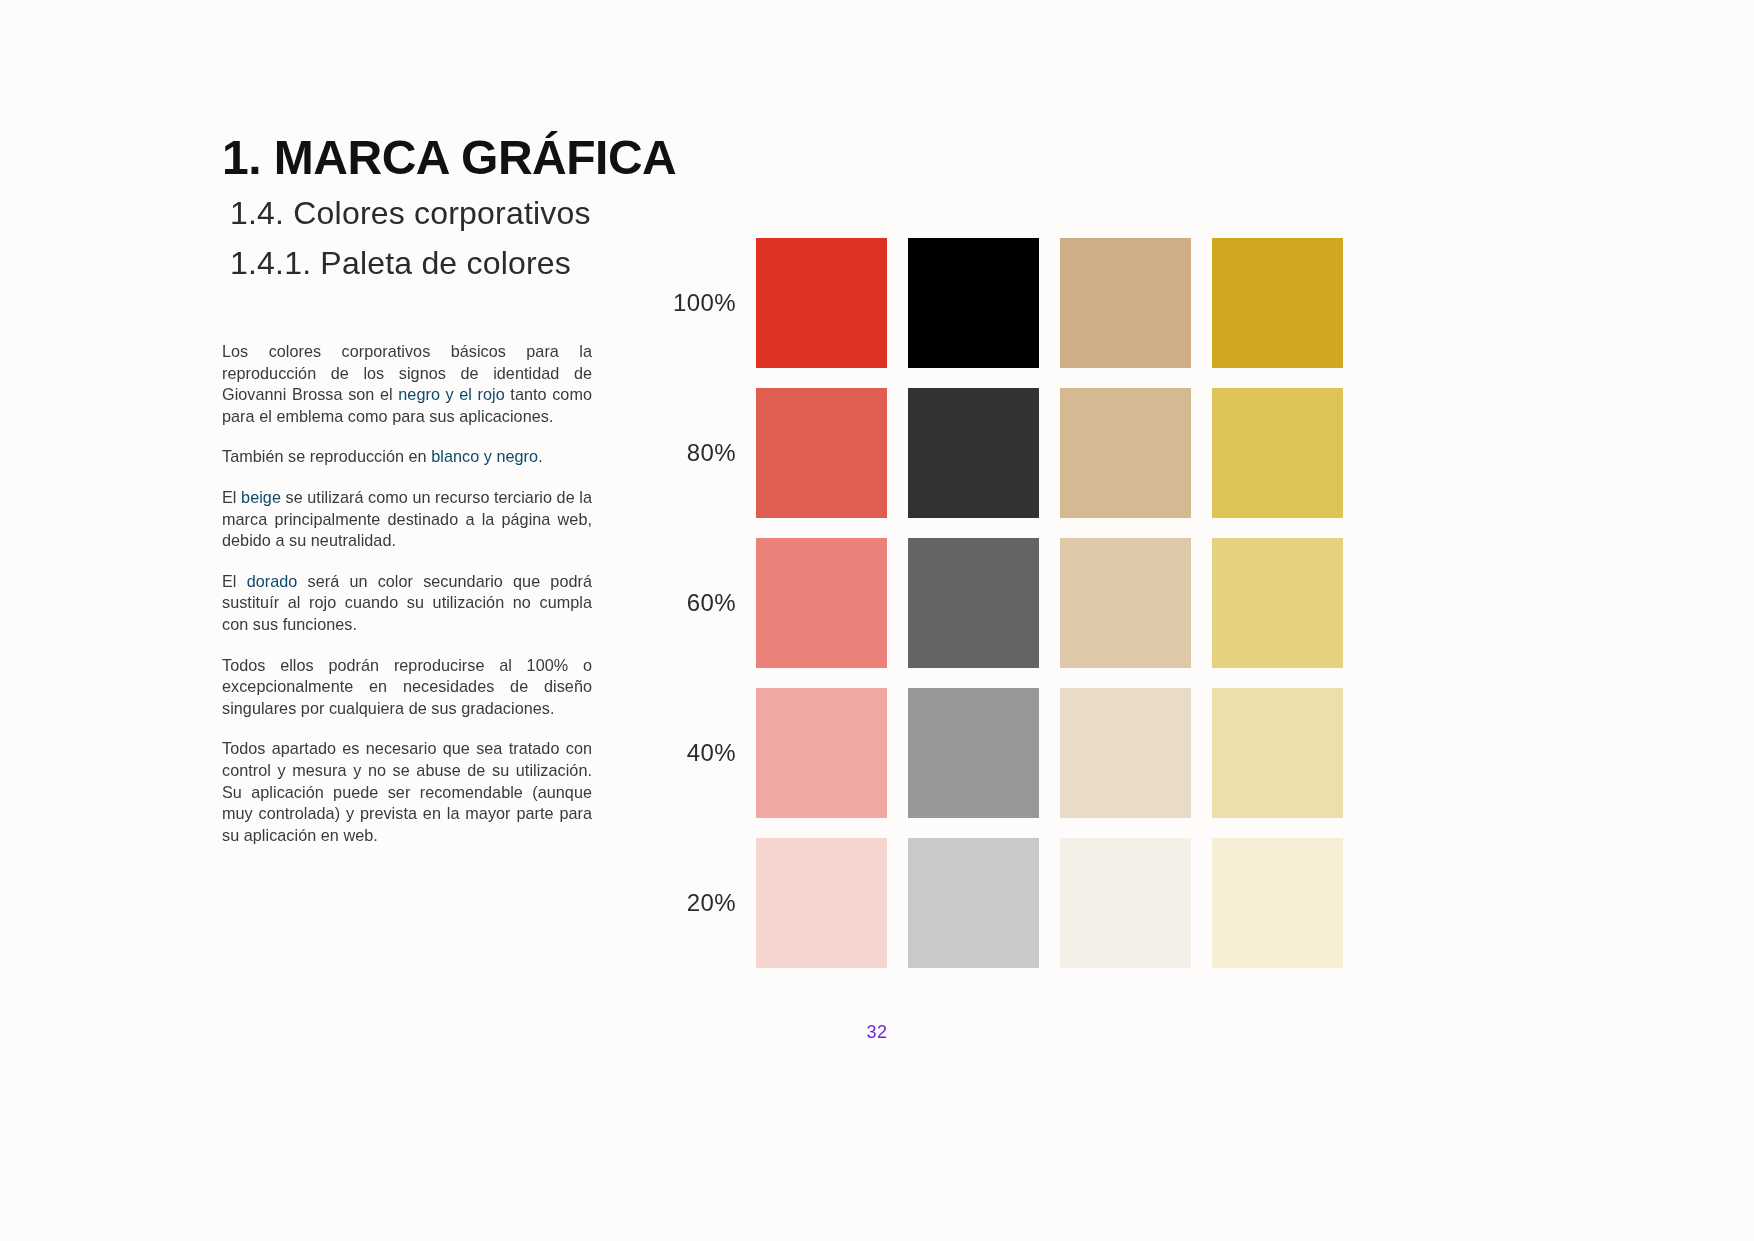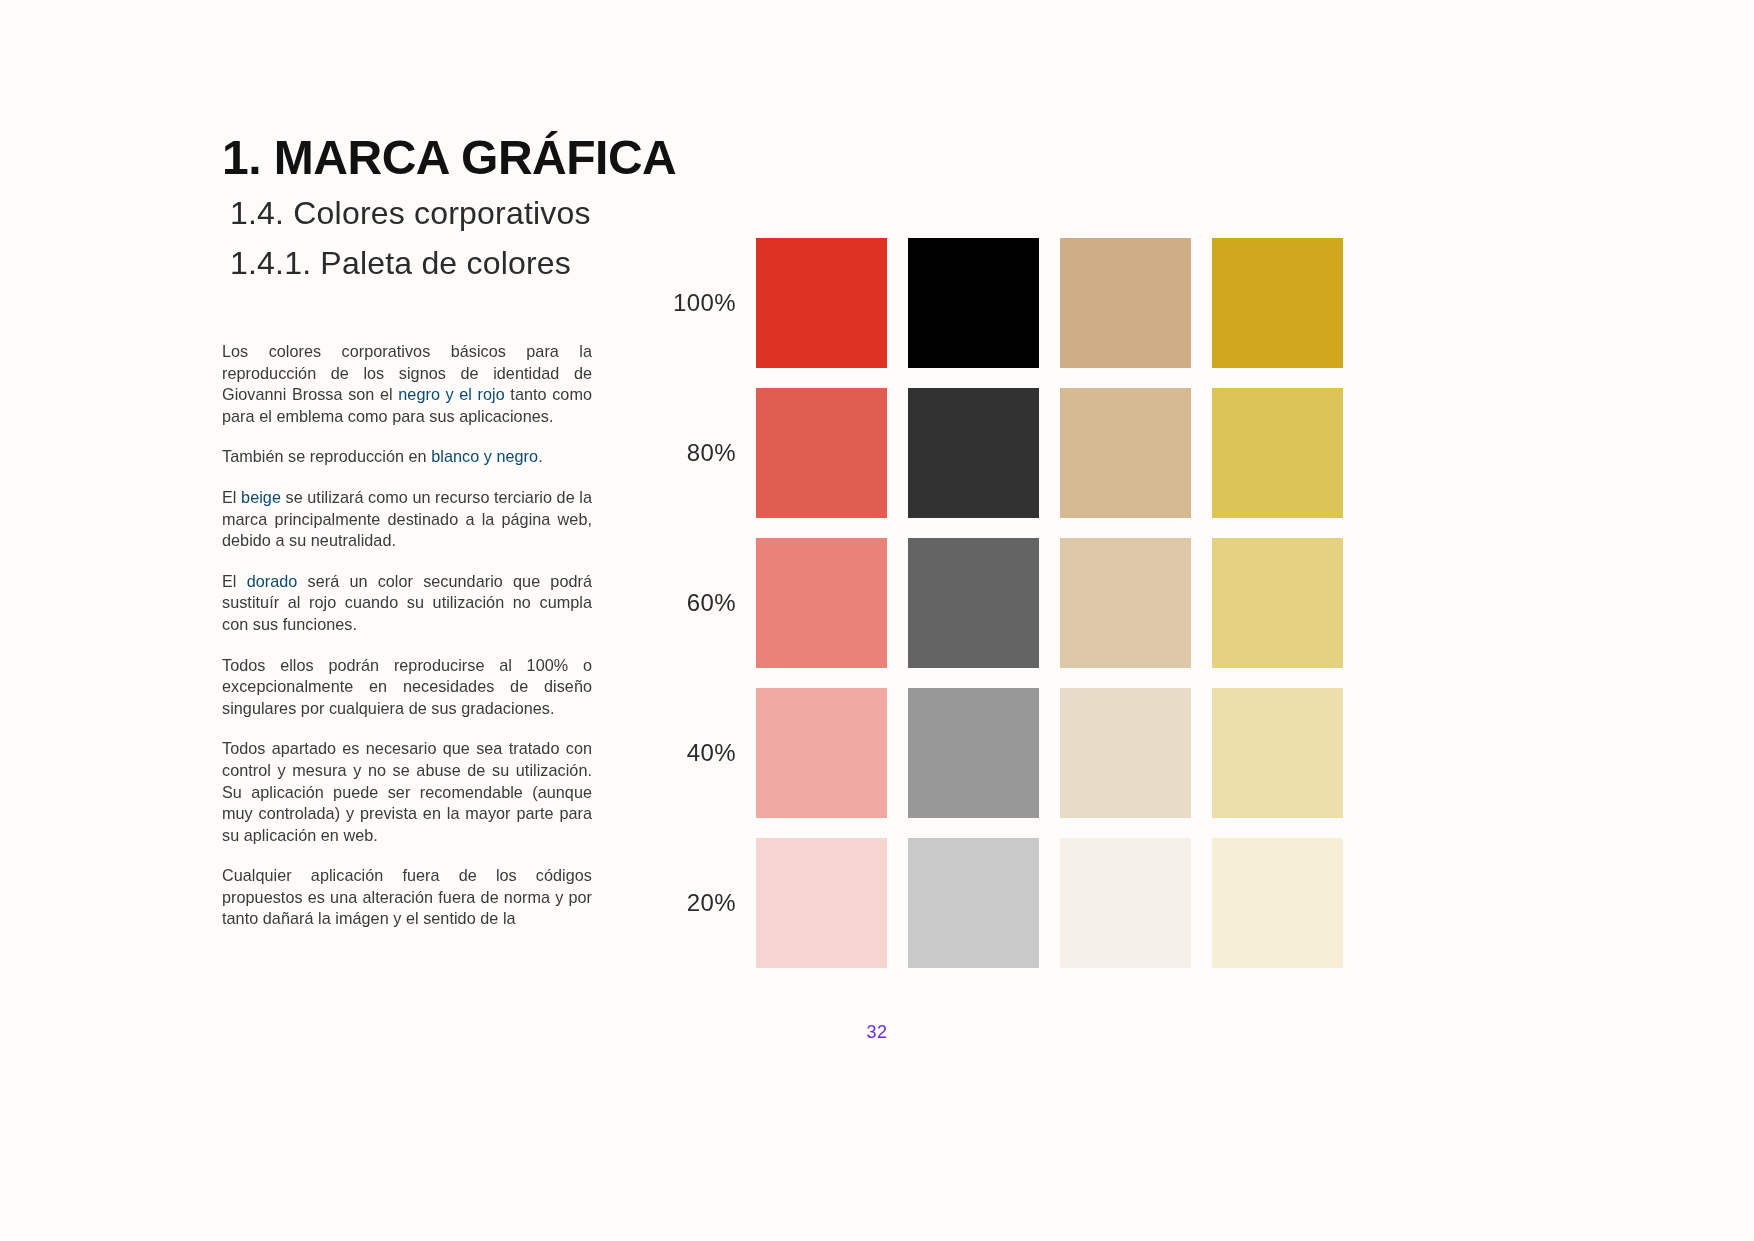--- a/index.html
+++ b/index.html
@@ -119,21 +119,20 @@
     <div class="subtitle">1.4.1. Paleta de colores</div>
   </div>
 
   <div class="body-block" id="body-block">
       <p class="para"><span>Los colores corporativos básicos para la reproducción de los signos de identidad de Giovanni Brossa son el </span><b>negro y el rojo</b><span> tanto como para el emblema como para sus aplicaciones.</span></p>
       <p class="para"><span>También se reproducción en </span><b>blanco y negro</b><span>.</span></p>
       <p class="para"><span>El </span><b>beige</b><span> se utilizará como un recurso terciario de la marca principalmente destinado a la página web, debido a su neutralidad.</span></p>
       <p class="para"><span>El </span><b>dorado</b><span> será un color secundario que podrá sustituír al rojo cuando su utilización no cumpla con sus funciones.</span></p>
       <p class="para"><span>Todos ellos podrán reproducirse al 100% o excepcionalmente en necesidades de diseño singulares por cualquiera de sus gradaciones.</span></p>
       <p class="para"><span>Todos apartado es necesario que sea tratado con control y mesura y no se abuse de su utilización. Su aplicación puede ser recomendable (aunque muy controlada) y prevista en la mayor parte para su aplicación en web.</span></p>
-      <p class="para last"><span>Cualquier aplicación fuera de los códigos propuestos es una alteración fuera de norma y por tanto dañará la imágen y el sentido de la</span></p>
     </div>
 
   <div class="grid" id="palette-grid">
       <div class="grid-row">
         <div class="pct-label">100%</div>
         <div class="swatch" style="background-color: rgb(221, 50, 36);"></div>
         <div class="swatch" style="background-color: rgb(0, 0, 0);"></div>
         <div class="swatch" style="background-color: rgb(207, 174, 135);"></div>
         <div class="swatch" style="background-color: rgb(207, 168, 31);"></div>
       </div>

